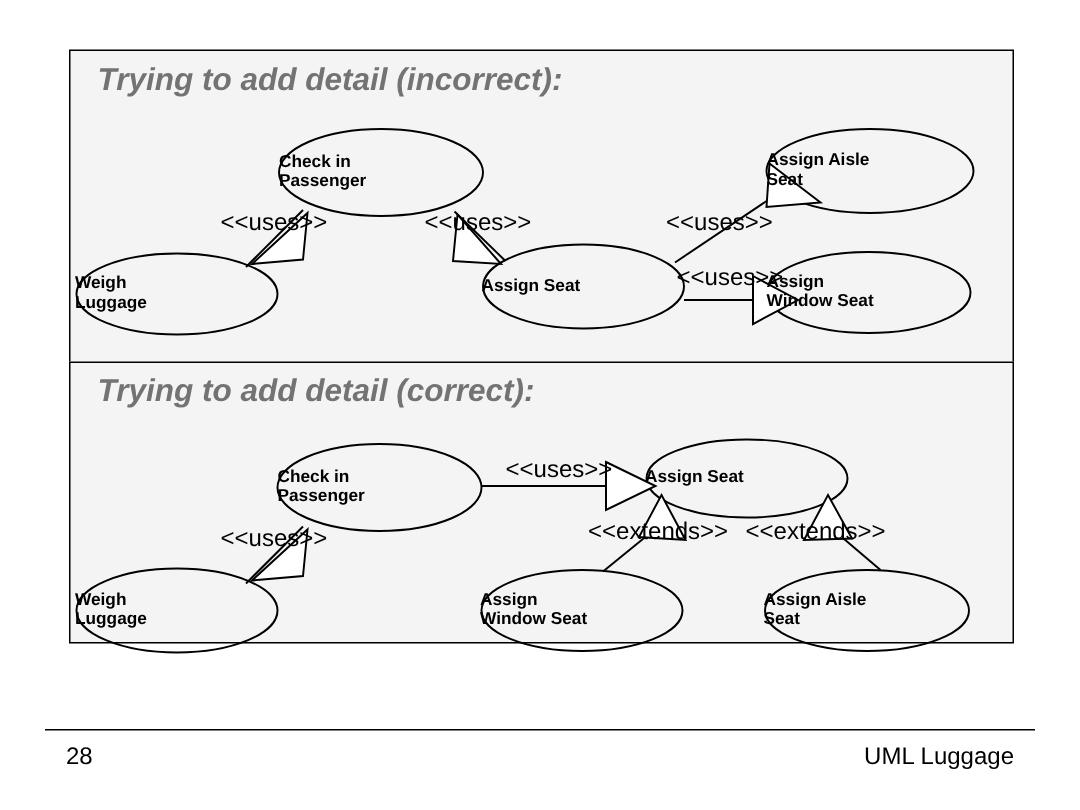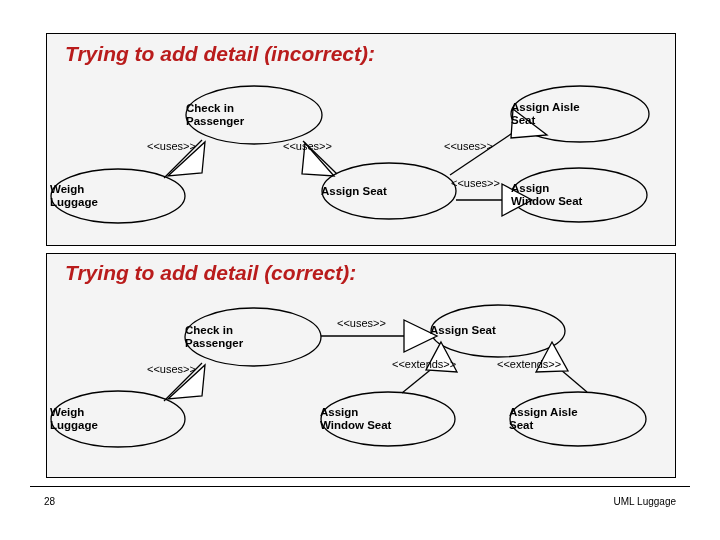--- a/index.html
+++ b/index.html
@@ -12,29 +12,29 @@
   }
   .slide{position:absolute;left:0;top:0;width:720px;height:540px;}
 
   .panel{
     position:absolute;
     border:1px solid #000000;
     background:#f4f4f4;
     box-sizing:border-box;
   }
   #panel-incorrect{left:46px;top:33px;width:630px;height:213px;}
-  #panel-correct{left:46px;top:253px;width:630px;height:225px;text-decoration:underline;}
+  #panel-correct{left:46px;top:241px;width:630px;height:188px;text-decoration:underline;}
 
   .panel-title{
     position:absolute;
     left:18px;
     font-style:italic;
     font-weight:bold;
     font-size:21px;
-    color:#b91c1c;
+    color:#737373;
     letter-spacing:0px;
     white-space:nowrap;
   }
   #title-incorrect{top:8px;}
   #title-correct{top:7px;}
 
   .canvas{position:absolute;left:0;top:0;width:100%;height:100%;}
   .canvas svg{display:block;}
 
   .uc-label{
@@ -42,38 +42,38 @@
     text-align:left;
     font-size:11.5px;
     font-weight:bold;
     color:#000000;
     line-height:13px;
     white-space:pre-line;
     pointer-events:none;
   }
   .stereo{
     position:absolute;
-    font-size:11px;
+    font-size:16px;
     color:#000000;
     white-space:nowrap;
     font-weight:normal;
   }
 
   .divider{
     position:absolute;
     left:30px;width:660px;
     height:0;
     border-top:1px solid #000000;
   }
   #divider-footer{top:486px;}
 
   .footer{
     position:absolute;
     top:496px;
-    font-size:10px;
+    font-size:16px;
     color:#000000;
   }
   #footer-page{left:44px;}
   #footer-title{right:44px;}
 </style>
 </head>
 <body>
 
 <div class="slide">
 

